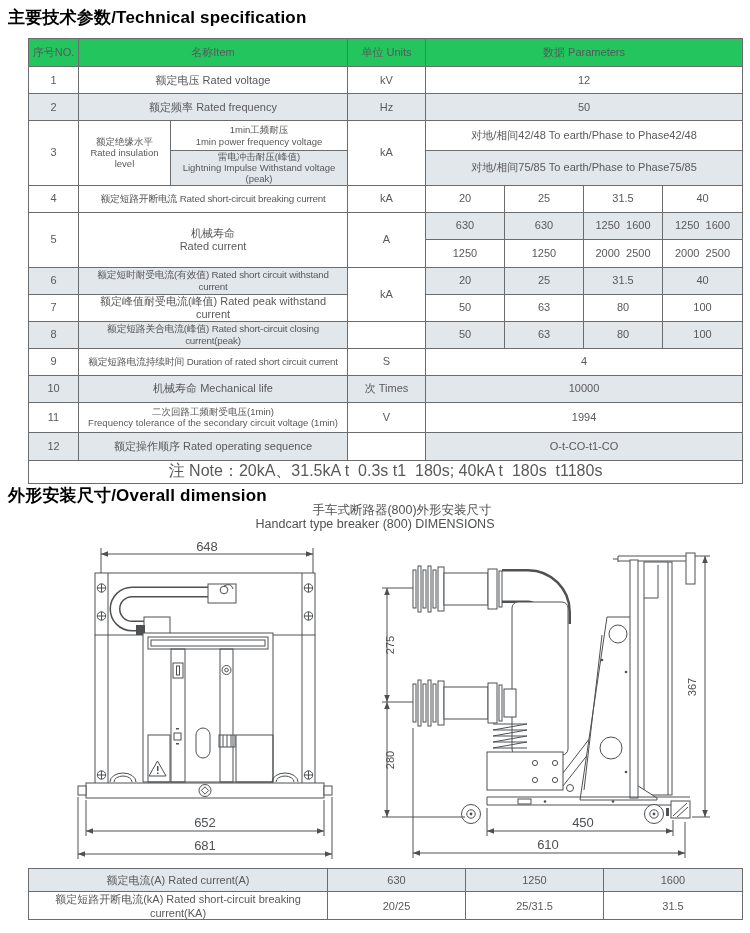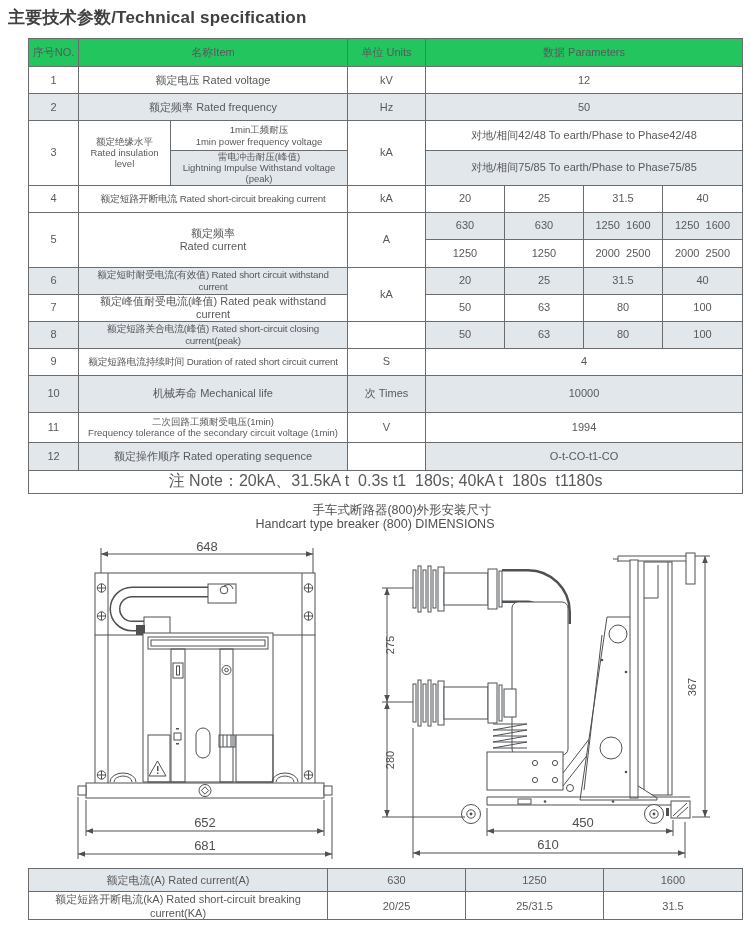--- a/index.html
+++ b/index.html
@@ -1,18 +1,18 @@
 <!DOCTYPE html>
 <html><head>
 <meta charset="utf-8">
 <style>
   html,body{margin:0;padding:0;background:#ffffff;}
   .page{position:relative;width:750px;height:933px;background:#ffffff;overflow:hidden;
         font-family:"Liberation Sans", sans-serif;color:#58595b;}
-  .sec-title{position:absolute;left:8px;margin:0;font-size:17px;font-weight:bold;color:#404040;
+  .sec-title{position:absolute;left:8px;margin:0;font-size:17px;font-weight:bold;color:#000000;
              letter-spacing:0.2px;}
   #title1{top:6px;}
   #title2{top:484px;}
   .caption{position:absolute;left:0;width:750px;text-align:center;font-size:12.5px;color:#4e5052;}
   #cap-zh{top:502px;padding-left:27px;}
   #cap-en{top:517px;}
 
   table.spec{position:absolute;left:28px;top:38px;width:714px;border-collapse:collapse;
              table-layout:fixed;font-size:11px;color:#58595b;}
   table.spec td{border:1px solid #6a6c6e;text-align:center;padding:0 3px;overflow:hidden;
@@ -104,21 +104,21 @@
         <td class="item small" colspan="2">额定短路开断电流 Rated short-circuit breaking current</td>
         <td>kA</td>
         <td>20</td>
         <td>25</td>
         <td>31.5</td>
         <td>40</td>
       </tr>
       <tr style="height:27px">
         <td rowspan="2">5</td>
         <td class="item" colspan="2" rowspan="2">
-          <div>额定频率</div>
+          <div>机械寿命</div>
           <div>Rated current</div>
         </td>
         <td rowspan="2">A</td>
         <td class="shade">630</td>
         <td class="shade">630</td>
         <td class="shade pre">1250  1600</td>
         <td class="shade pre">1250  1600</td>
       </tr>
       <tr style="height:28px">
         <td>1250</td>
@@ -151,21 +151,21 @@
         <td class="shade">63</td>
         <td class="shade">80</td>
         <td class="shade">100</td>
       </tr>
       <tr style="height:27px">
         <td>9</td>
         <td class="item small" colspan="2">额定短路电流持续时间 Duration of rated short circuit current</td>
         <td>S</td>
         <td colspan="4">4</td>
       </tr>
-      <tr style="height:37px">
+      <tr style="height:27px">
         <td class="shade">10</td>
         <td class="item shade" colspan="2">机械寿命 Mechanical life</td>
         <td class="shade">次 Times</td>
         <td class="shade" colspan="4">10000</td>
       </tr>
       <tr style="height:30px">
         <td>11</td>
         <td class="item2" colspan="2">
           <div>二次回路工频耐受电压(1min)</div>
           <div>Frequency tolerance of the secondary circuit voltage (1min)</div>
@@ -178,20 +178,21 @@
         <td class="item shade" colspan="2">额定操作顺序 Rated operating sequence</td>
         <td></td>
         <td class="shade" colspan="4">O-t-CO-t1-CO</td>
       </tr>
       <tr style="height:23px">
         <td class="notecell pre" colspan="8">注 Note：20kA、31.5kA t  0.3s t1  180s; 40kA t  180s  t1180s</td>
       </tr>
     </tbody>
   </table>
 
+  <h1 class="sec-title" id="title2">外形安装尺寸/Overall dimension</h1>
   <div class="caption" id="cap-zh">手车式断路器(800)外形安装尺寸</div>
   <div class="caption" id="cap-en">Handcart type breaker (800) DIMENSIONS</div>
 
   <svg id="fv" class="draw" width="320" height="322" viewBox="0 0 320 322">
     <defs>
       <marker id="ar1" viewBox="0 0 10 10" refX="10" refY="5" markerWidth="9" markerHeight="7" orient="auto-start-reverse">
         <path d="M0,1 L10,5 L0,9 Z" fill="#4e5052"></path>
       </marker>
     </defs>
 

